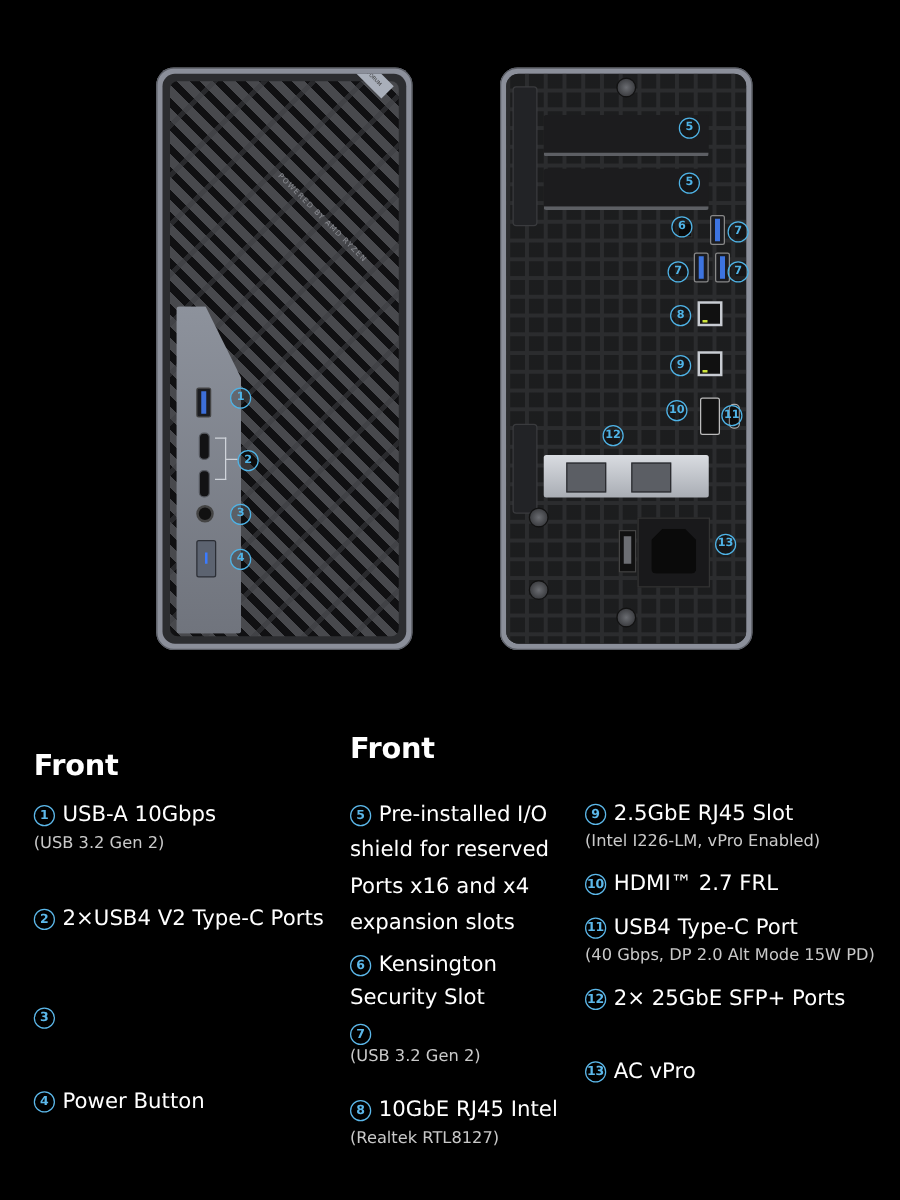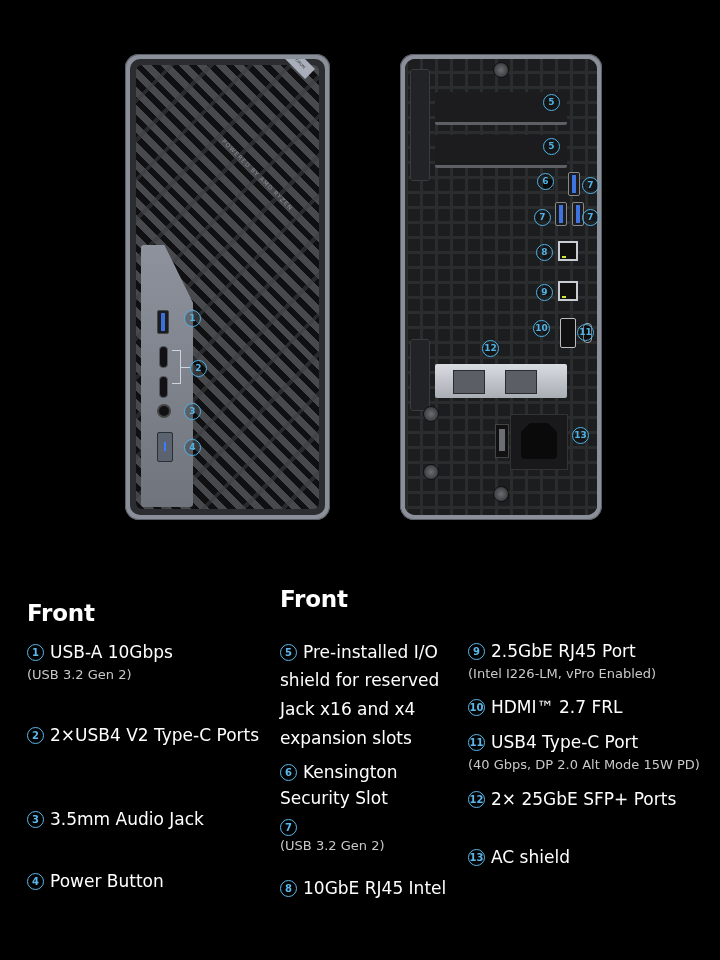--- a/index.html
+++ b/index.html
@@ -161,65 +161,65 @@
 </div>
 <div class="spec" style="left:27px;top:722px;">
   <div class="line">
       <span class="num">2</span>
       <span>2×USB4 V2 Type-C Ports</span>
     </div>
 </div>
 <div class="spec" style="left:27px;top:806px;">
   <div class="line">
       <span class="num">3</span>
-      <span>3.5mm Audio Jack</span>
     </div>
 </div>
 <div class="spec" style="left:27px;top:868px;">
   <div class="line">
       <span class="num">4</span>
       <span>Power Button</span>
     </div>
 </div>
 
 <div class="section-title" style="left:280px;top:586px;">Front</div>
 
 <div class="spec" style="left:280px;top:638px;">
   <div class="line" style="line-height:28px;">
       <span class="num">5</span>
       <span>Pre-installed I/O</span>
     </div>
   <div class="cont">shield for reserved</div>
-  <div class="cont">Jack x16 and x4</div>
+  <div class="cont">Ports x16 and x4</div>
   <div class="cont">expansion slots</div>
 </div>
 <div class="spec" style="left:280px;top:759px;">
   <div class="line">
       <span class="num">6</span>
       <span>Kensington</span>
     </div>
   <div class="cont" style="line-height:26px;">Security Slot</div>
 </div>
 <div class="spec" style="left:280px;top:819px;">
   <div class="line">
       <span class="num">7</span>
     </div>
   <div class="sub">(USB 3.2 Gen 2)</div>
 </div>
 <div class="spec" style="left:280px;top:875px;">
   <div class="line">
       <span class="num">8</span>
       <span>10GbE RJ45 Intel</span>
     </div>
+  <div class="sub">(Realtek RTL8127)</div>
 </div>
 
 <div class="spec" style="left:468px;top:638px;">
   <div class="line">
       <span class="num">9</span>
-      <span>2.5GbE RJ45 Port</span>
+      <span>2.5GbE RJ45 Slot</span>
     </div>
   <div class="sub">(Intel I226-LM, vPro Enabled)</div>
 </div>
 <div class="spec" style="left:468px;top:694px;">
   <div class="line">
       <span class="num">10</span>
       <span>HDMI™ 2.7 FRL</span>
     </div>
 </div>
 <div class="spec" style="left:468px;top:729px;">
@@ -231,15 +231,15 @@
 </div>
 <div class="spec" style="left:468px;top:786px;">
   <div class="line">
       <span class="num">12</span>
       <span>2× 25GbE SFP+ Ports</span>
     </div>
 </div>
 <div class="spec" style="left:468px;top:844px;">
   <div class="line">
       <span class="num">13</span>
-      <span>AC shield</span>
+      <span>AC vPro</span>
     </div>
 </div>
 
 </body></html>

